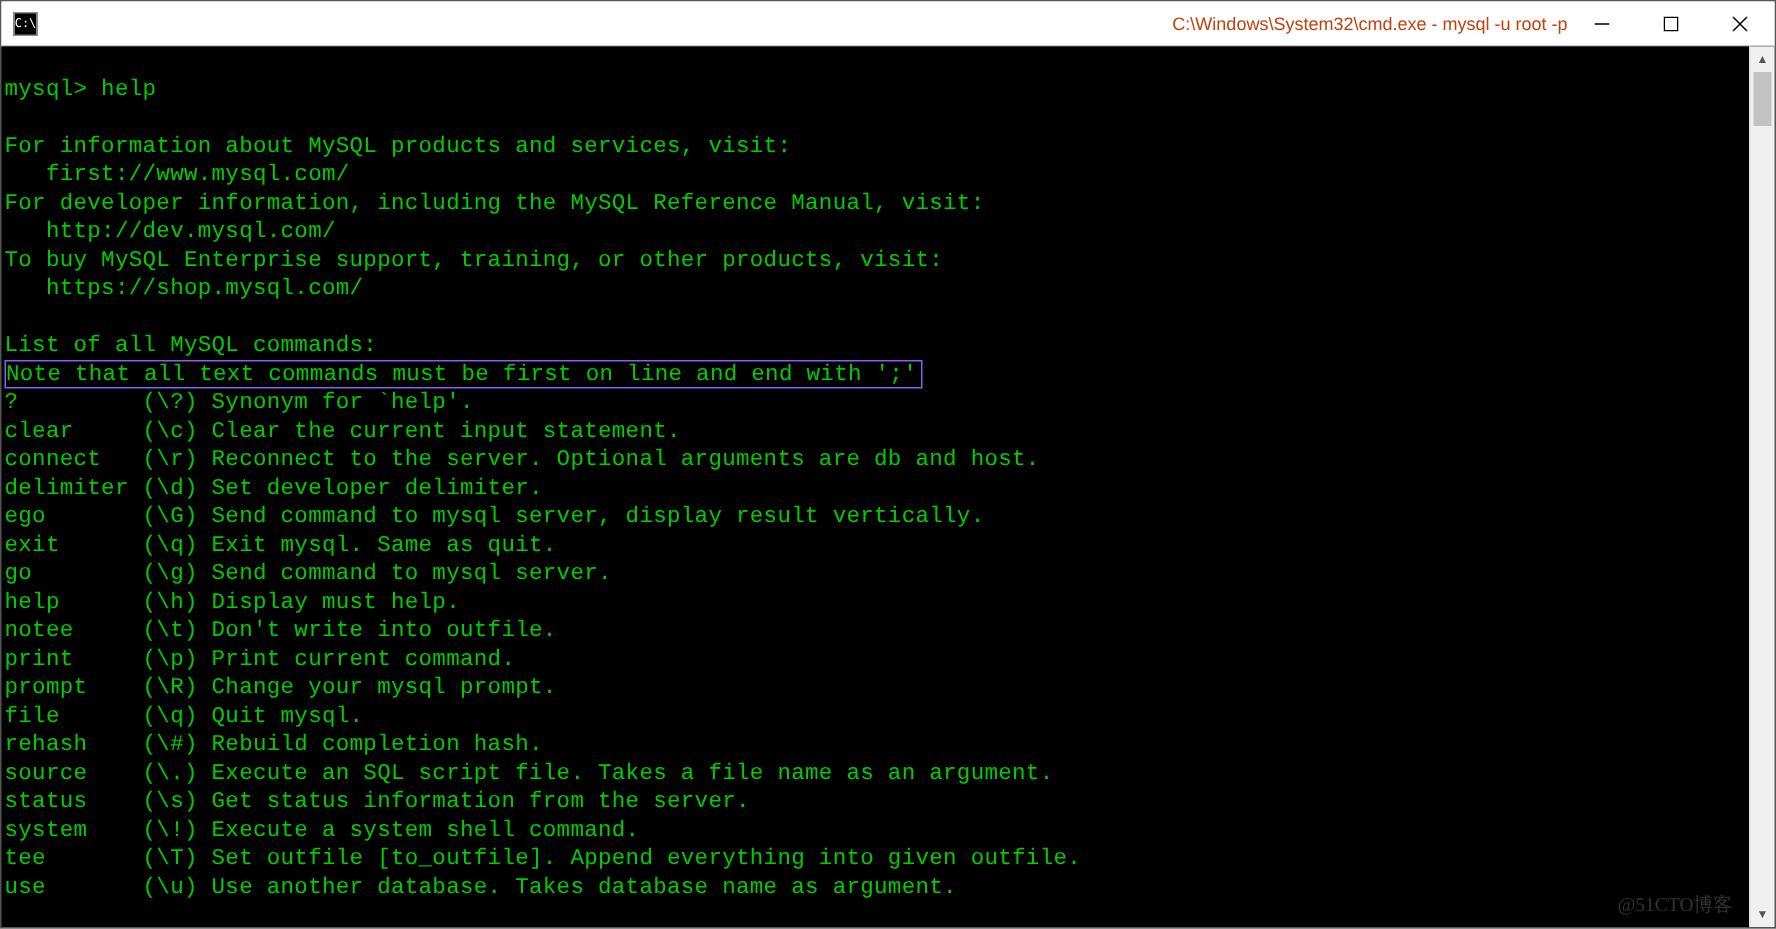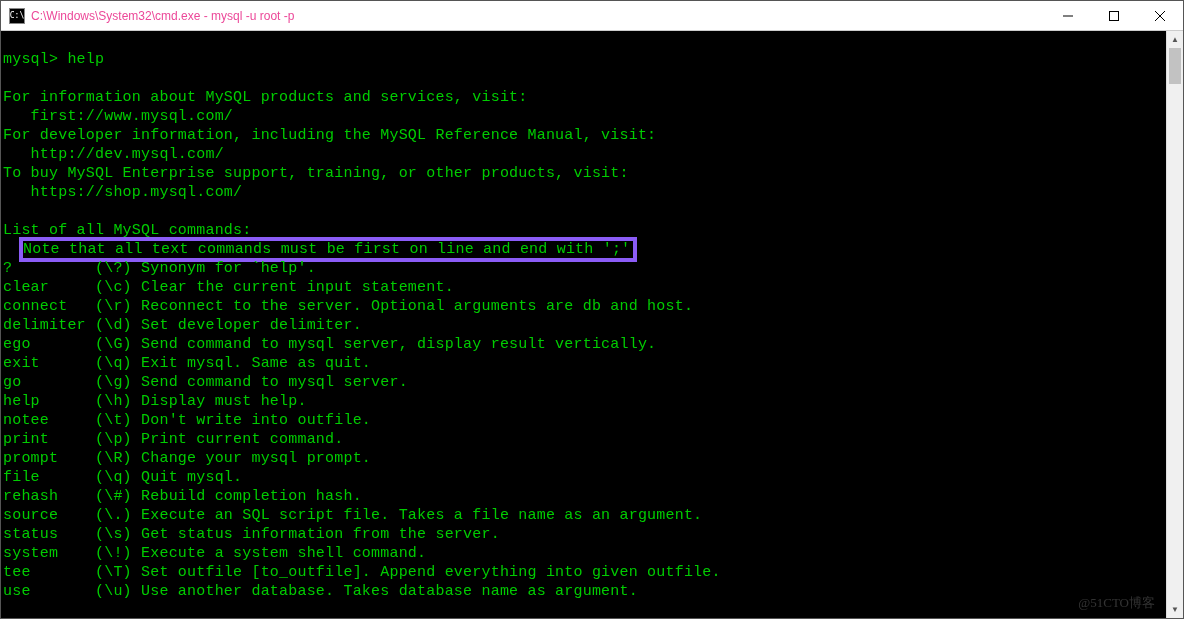--- a/index.html
+++ b/index.html
@@ -35,22 +35,23 @@
     display: flex;
     align-items: center;
     justify-content: center;
     font-size: 8px;
     color: #fff;
     font-family: Consolas, monospace;
   }
   .titlebar-text {
     flex: 1;
     font-size: 12px;
-    color: #ec4899;
+    color: #c2410c;
     white-space: nowrap;
+    text-align: right;
   }
   .win-controls {
     display: flex;
     height: 100%;
   }
   .win-btn {
     width: 46px;
     height: 100%;
     display: flex;
     align-items: center;
@@ -71,24 +72,23 @@
     color: #0c0;
     font-family: Consolas, "Courier New", monospace;
     font-size: 15px;
     line-height: 19px;
     padding: 0 2px;
     white-space: pre;
     overflow: hidden;
     letter-spacing: 0.2px;
   }
   .terminal .boxed {
-    border: 4px solid #8b5cf6;
+    border: 1px solid #8b5cf6;
     display: inline;
     padding-right: 3px;
-    margin-left: 16px;
   }
   .scrollbar {
     width: 17px;
     background: #f0f0f0;
     position: relative;
     border-left: 1px solid #ddd;
   }
   .scroll-arrow {
     height: 17px;
     display: flex;

